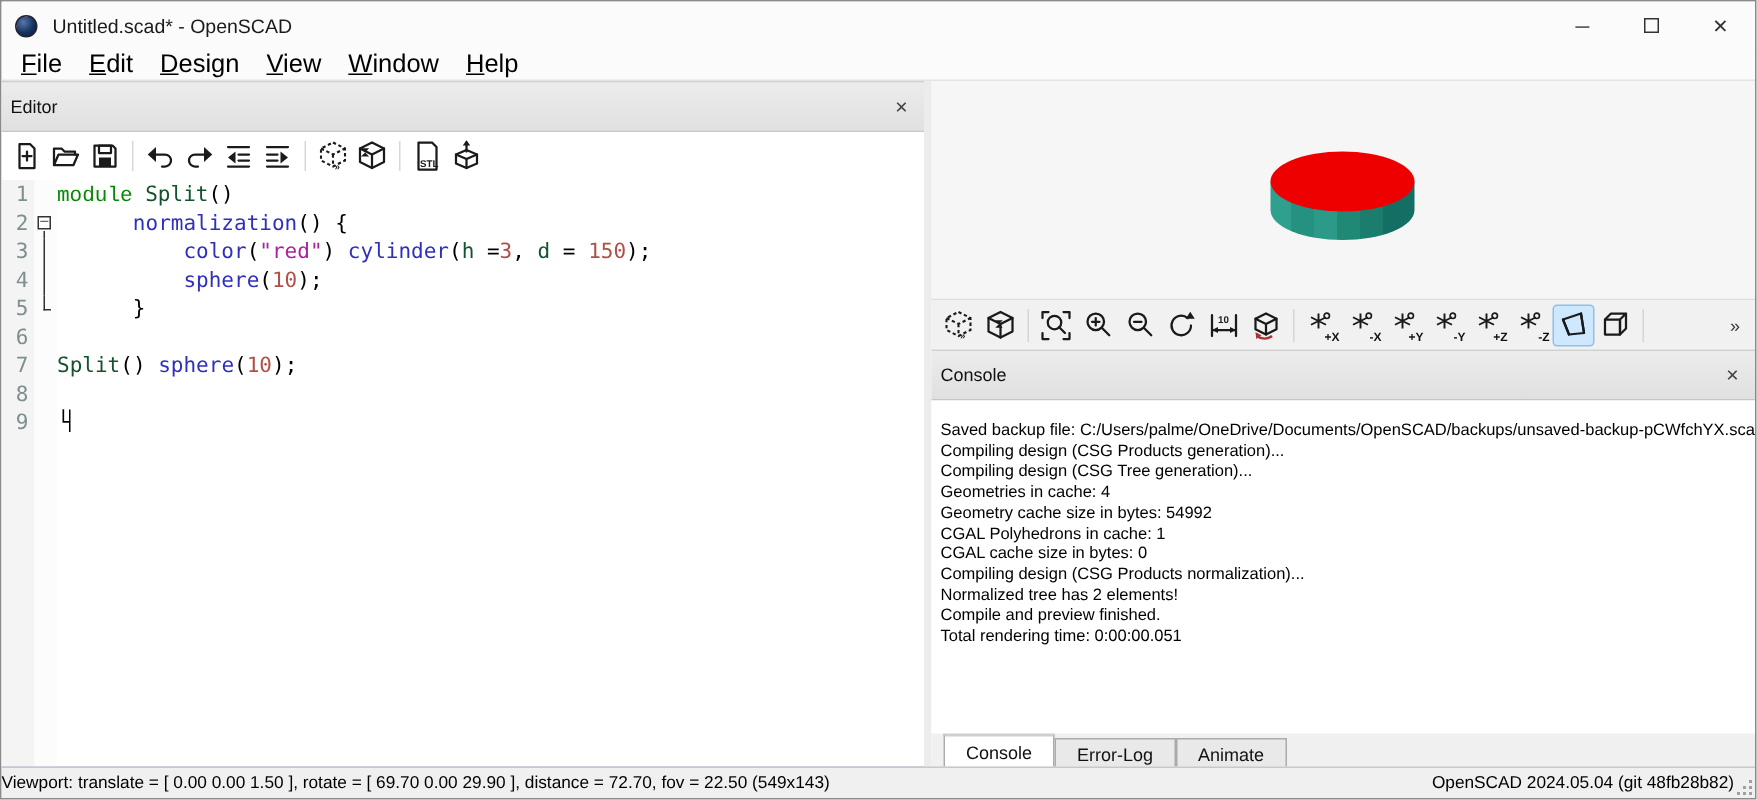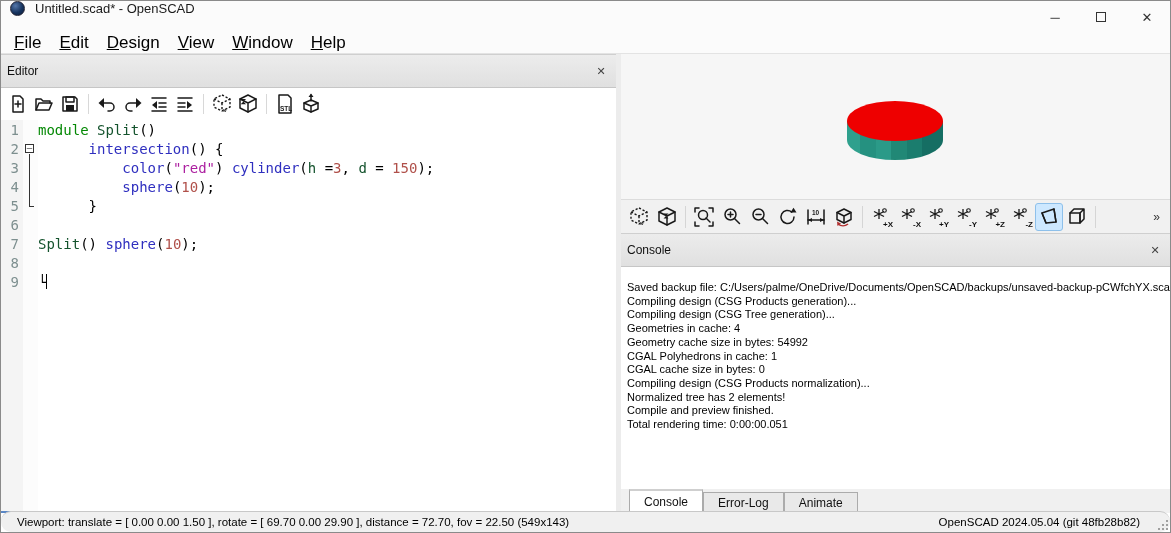--- a/index.html
+++ b/index.html
@@ -5,21 +5,21 @@
   * { margin:0; padding:0; box-sizing:border-box; }
   html,body { width:1171px; height:533px; }
   body {
     font-family:"Liberation Sans", sans-serif;
     font-size:13px; color:#000; background:#fff;
     position:relative; overflow:hidden;
     border:1px solid #8a8a8a;
   }
   
   .titlebar { position:absolute; left:0; top:0; width:100%; height:32px;
-    background:#fbfbfb; display:flex; align-items:flex-start; }
+    background:#fbfbfb; display:flex; align-items:center; }
   .app-icon { width:15px; height:15px; border-radius:50%; margin:0 10px 0 9px;
     background:radial-gradient(circle at 35% 30%, #5577aa 0%, #16335e 55%, #0a1c38 100%);
     border:1px solid #223; }
   .title-text { font-size:13px; color:#1a1a1a; }
   .win-controls { margin-left:auto; display:flex; height:100%; }
   .win-btn { width:46px; height:100%; display:flex; align-items:center; justify-content:center;
     color:#333; font-size:13px; cursor:default; }
   .max-glyph { width:10px; height:10px; border:1px solid #333; }
   
   .menubar { position:absolute; left:0; top:32px; width:100%; height:21px;
@@ -58,21 +58,21 @@
   .code-line { display:flex; height:19px; white-space:pre; }
   .ln { width:22px; text-align:right; padding-right:4px; color:#7d8f8f; flex:none; }
   .fold-cell { width:15px; flex:none; position:relative; }
   .fold-box { position:absolute; left:2px; top:4px; width:9px; height:9px; border:1px solid #333;
     background:#fff; font-size:9px; line-height:7px; text-align:center; color:#333; }
   .fold-line { position:absolute; left:6px; top:0; bottom:0; width:1px; background:#333; }
   .fold-line.from-box { top:14px; }
   .fold-end { position:absolute; left:6px; top:0; height:10px; width:5px;
     border-left:1px solid #333; border-bottom:1px solid #333; }
   .code-text { white-space:pre; }
-  .tok-kw { color:#058905; }
+  .tok-kw { color:#058905;font-family:Liberation Mono, monospace; }
   .tok-builtin { color:#2f2fbf; }
   .tok-ident { color:#14532d; }
   .tok-str { color:#ac1fa0; }
   .tok-num { color:#b0504a; }
   .tok-plain { color:#000; }
   .caret { display:inline-block; width:1px; height:15px; background:#000; vertical-align:-2px; }
   
   .viewport3d { height:145px; background:#f6f6f6; position:relative; }
   
   .vp-toolbar { height:34px; background:#f1f1f1; border-top:1px solid #dcdcdc;
@@ -86,21 +86,21 @@
   
   .console-body { flex:1; background:#fff; overflow:hidden; padding:14px 0 0 6px; }
   .console-line { font-size:11px; line-height:13.7px; color:#000; white-space:pre; }
   
   .tabbar { height:24px; background:#f0f0f0; display:flex; align-items:stretch; padding-left:8px; }
   .tab { padding:0 14px; display:flex; align-items:center; font-size:12px; color:#111;
     border:1px solid #ababab; border-bottom:none; background:#e9e9e9; margin-top:3px; }
   .tab.active { background:#fff; margin-top:0; border-top:2px solid #cfcfcf; }
   
   .statusbar { position:absolute; left:0; bottom:0; width:100%; height:21px; background:#f0f0f0;
-    border-top:1px solid #c8c8c8; display:flex; align-items:center; padding:0 16px; font-size:11.5px;border-radius:10px; }
+    border-top:1px solid #c8c8c8; display:flex; align-items:center; padding:0 0; font-size:11.5px; }
   .status-right { margin-left:auto; padding-right:14px; }
   .resize-grip { position:absolute; right:2px; bottom:2px; width:10px; height:10px; }
   .resize-grip i { position:absolute; width:2px; height:2px; background:#a0a0a0; }
 </style>
 </head>
 <body>
 
 <div class="titlebar">
   <div class="app-icon"></div>
   <div class="title-text">Untitled.scad* - OpenSCAD</div>
@@ -211,21 +211,21 @@
             <polygon class="icon-fill" points="8.5,4 13.5,4 11,0.5"></polygon>
         </svg>
       </div>
     </div>
 
     <div class="code-area">
       <div class="gutter-bg"></div>
       <div class="fold-bg"></div>
       <div class="code-lines" id="code-lines">
           <div class="code-line"><span class="ln">1</span><span class="fold-cell"></span><span class="code-text"><span class="tok-kw">module </span><span class="tok-ident">Split</span><span class="tok-plain">()</span></span></div>
-          <div class="code-line"><span class="ln">2</span><span class="fold-cell"><span class="fold-box">–</span><span class="fold-line from-box"></span></span><span class="code-text"><span class="tok-plain">      </span><span class="tok-builtin">intersection</span><span class="tok-plain">() {</span></span></div>
+          <div class="code-line"><span class="ln">2</span><span class="fold-cell"><span class="fold-box">–</span><span class="fold-line from-box"></span></span><span class="code-text"><span class="tok-plain">      </span><span class="tok-builtin">normalization</span><span class="tok-plain">() {</span></span></div>
           <div class="code-line"><span class="ln">3</span><span class="fold-cell"><span class="fold-line"></span></span><span class="code-text"><span class="tok-plain">          </span><span class="tok-builtin">color</span><span class="tok-plain">(</span><span class="tok-str">"red"</span><span class="tok-plain">) </span><span class="tok-builtin">cylinder</span><span class="tok-plain">(</span><span class="tok-ident">h</span><span class="tok-plain"> =</span><span class="tok-num">3</span><span class="tok-plain">, </span><span class="tok-ident">d</span><span class="tok-plain"> = </span><span class="tok-num">150</span><span class="tok-plain">);</span></span></div>
           <div class="code-line"><span class="ln">4</span><span class="fold-cell"><span class="fold-line"></span></span><span class="code-text"><span class="tok-plain">          </span><span class="tok-builtin">sphere</span><span class="tok-plain">(</span><span class="tok-num">10</span><span class="tok-plain">);</span></span></div>
           <div class="code-line"><span class="ln">5</span><span class="fold-cell"><span class="fold-end"></span></span><span class="code-text"><span class="tok-plain">      }</span></span></div>
           <div class="code-line"><span class="ln">6</span><span class="fold-cell"></span><span class="code-text"></span></div>
           <div class="code-line"><span class="ln">7</span><span class="fold-cell"></span><span class="code-text"><span class="tok-ident">Split</span><span class="tok-plain">() </span><span class="tok-builtin">sphere</span><span class="tok-plain">(</span><span class="tok-num">10</span><span class="tok-plain">);</span></span></div>
           <div class="code-line"><span class="ln">8</span><span class="fold-cell"></span><span class="code-text"></span></div>
           <div class="code-line"><span class="ln">9</span><span class="fold-cell"></span><span class="code-text"><span class="tok-plain">└</span><span class="caret"></span></span></div>
         </div>
     </div>
   </div>

